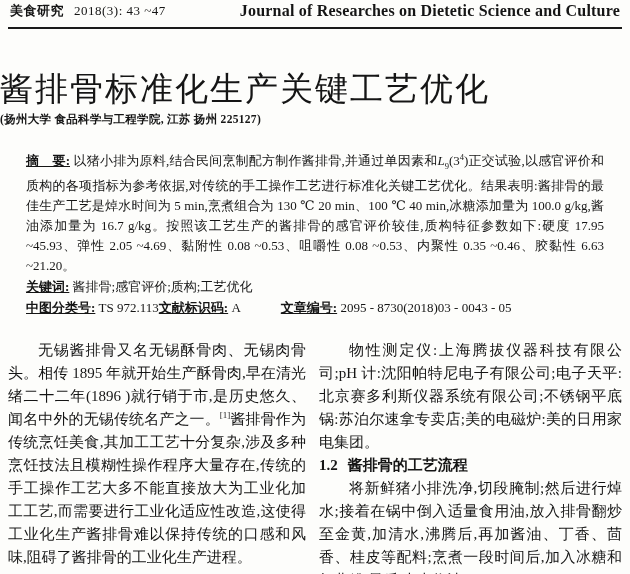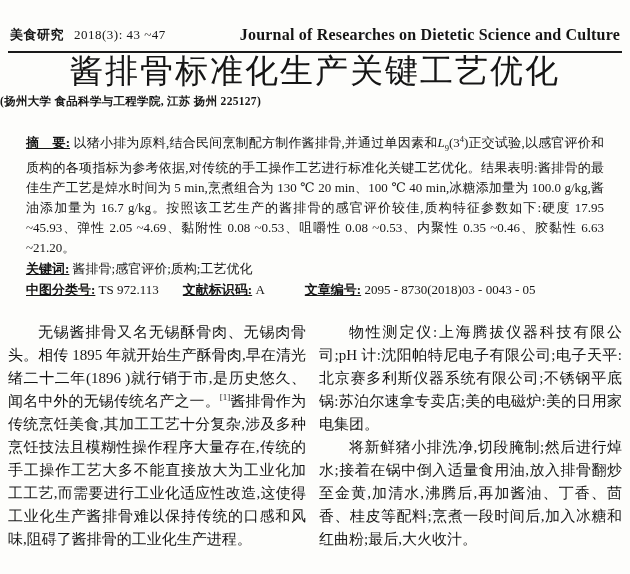--- a/index.html
+++ b/index.html
@@ -10,32 +10,33 @@
     margin: 0 auto;
     background: #fdfdfb;
     color: #151515;
     font-family: "Liberation Serif", "DejaVu Serif", serif;
     overflow: hidden;
     position: relative;
   }
   
   .running-head {
     margin: 0 8px;
-    padding: 26px 2px 7px 2px;
+    padding: 2px 2px 7px 2px;
     border-bottom: 2px solid #1a1a1a;
     display: flex;
     justify-content: space-between;
     align-items: center;
   }
   .head-left { font-size: 13px; letter-spacing: 0.5px; }
   .head-left .cn { font-weight: bold; margin-right: 10px; }
   .head-right { font-size: 16px; font-weight: bold; letter-spacing: 0.2px; }
   
   .article-title {
-    text-align: center;
+    margin-top: 42px;
+    text-align: left;
     font-size: 33px;
     font-weight: 400;
     letter-spacing: 2px;
     line-height: 36px;
   }
   .authors-line {
     margin-top: 25px;
     text-align: center;
     font-size: 17px;
     letter-spacing: 1px;
@@ -55,21 +56,21 @@
     line-height: 20px;
     text-align: justify;
   }
   .abstract-block .lbl { font-weight: bold; text-decoration: underline; }
   .abs-formula i { font-family: "Liberation Serif", serif; font-style: italic; }
   .abs-formula sub { font-size: 8.5px; vertical-align: sub; }
   .abs-formula sup { font-size: 8.5px; vertical-align: super; }
   .kw-line { margin-top: 1px; }
   .meta-line { margin-top: 1px; display: flex; }
   .meta-line .meta-item { white-space: nowrap; }
-  .meta-line .gap1 { margin-right: 24px; }
+  .meta-line .gap1 { }
   .meta-line .gap2 { margin-right: 40px; }
   
   .columns {
     margin: 21px 8px 0 8px;
     display: flex;
     column-gap: 13px;
   }
   .col {
     font-size: 15px;
     line-height: 23px;
@@ -123,17 +124,18 @@
       <span class="meta-item"><span class="lbl">文章编号:</span> <span>2095 - 8730(2018)03 - 0043 - 05</span></span>
     </p>
   </section>
 
   <main class="columns">
     <div class="col col-left">
       <p class="indent"><span>无锡酱排骨又名无锡酥骨肉、无锡肉骨头。相传 1895 年就开始生产酥骨肉,早在清光绪二十二年(1896 )就行销于市,是历史悠久、闻名中外的无锡传统名产之一。</span><sup class="ref">[1]</sup><span>酱排骨作为传统烹饪美食,其加工工艺十分复杂,涉及多种烹饪技法且模糊性操作程序大量存在,传统的手工操作工艺大多不能直接放大为工业化加工工艺,而需要进行工业化适应性改造,这使得工业化生产酱排骨难以保持传统的口感和风味,阻碍了酱排骨的工业化生产进程。</span></p>
     </div>
     <div class="col col-right">
       <p class="indent">物性测定仪:上海腾拔仪器科技有限公司;pH 计:沈阳帕特尼电子有限公司;电子天平:北京赛多利斯仪器系统有限公司;不锈钢平底锅:苏泊尔速拿专卖店;美的电磁炉:美的日用家电集团。</p>
+      <h3 class="sec-heading"><span class="num">1.2</span><span>酱排骨的工艺流程</span></h3>
       <p class="indent"><span>将新鲜猪小排洗净,切段腌制;然后进行焯水;接着在锅中倒入适量食用油,放入排骨翻炒至金黄,加清水,沸腾后,再加酱油、丁香、茴香、桂皮等配料;烹煮一段时间后,加入冰糖和红曲粉;最后,大火收汁。</span></p>
     </div>
   </main>
 
 </div>
 
 </body></html>

